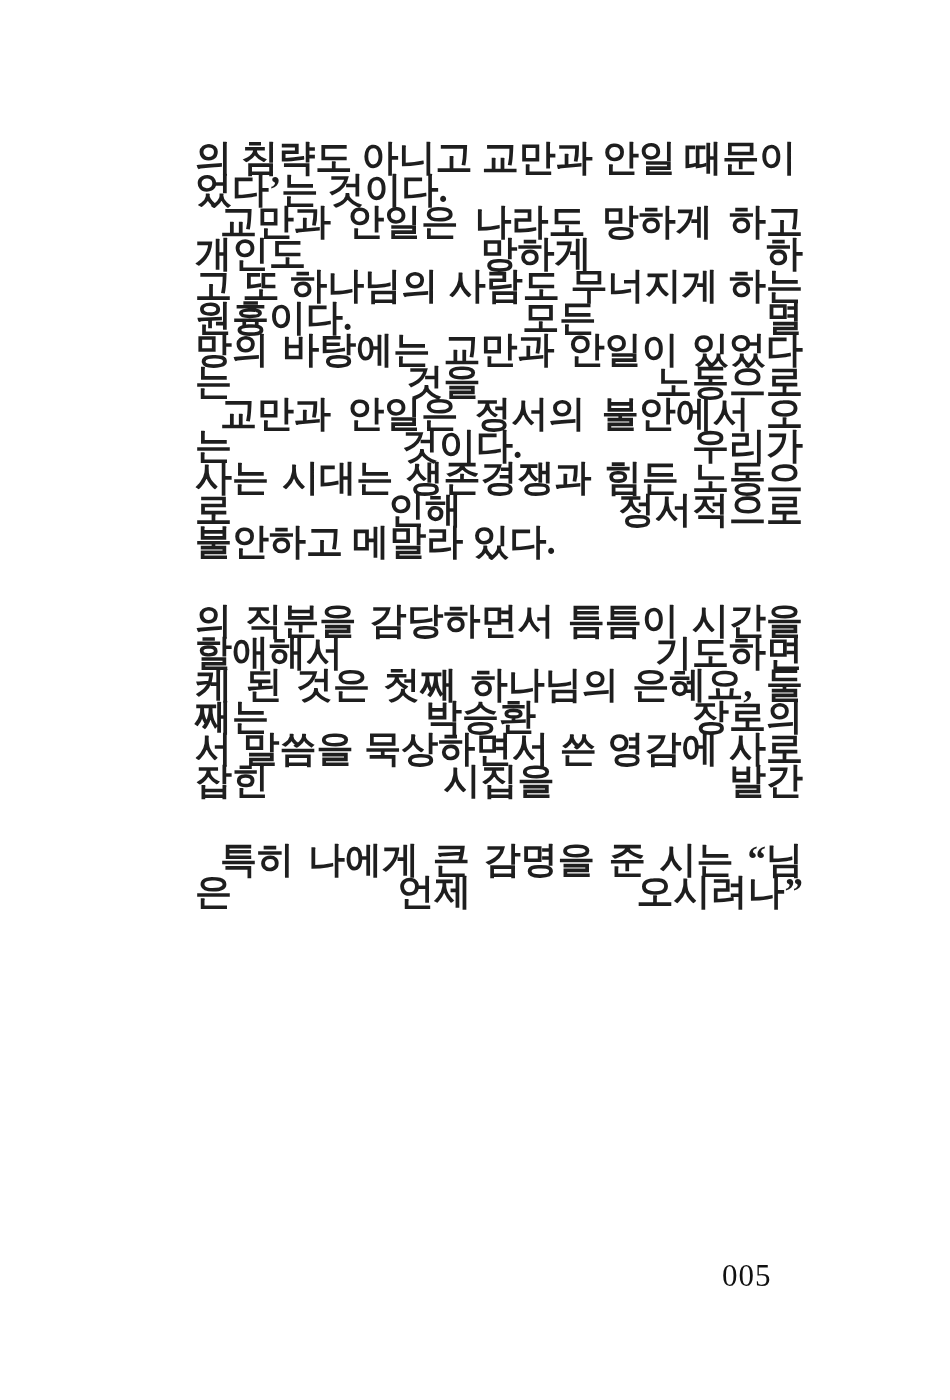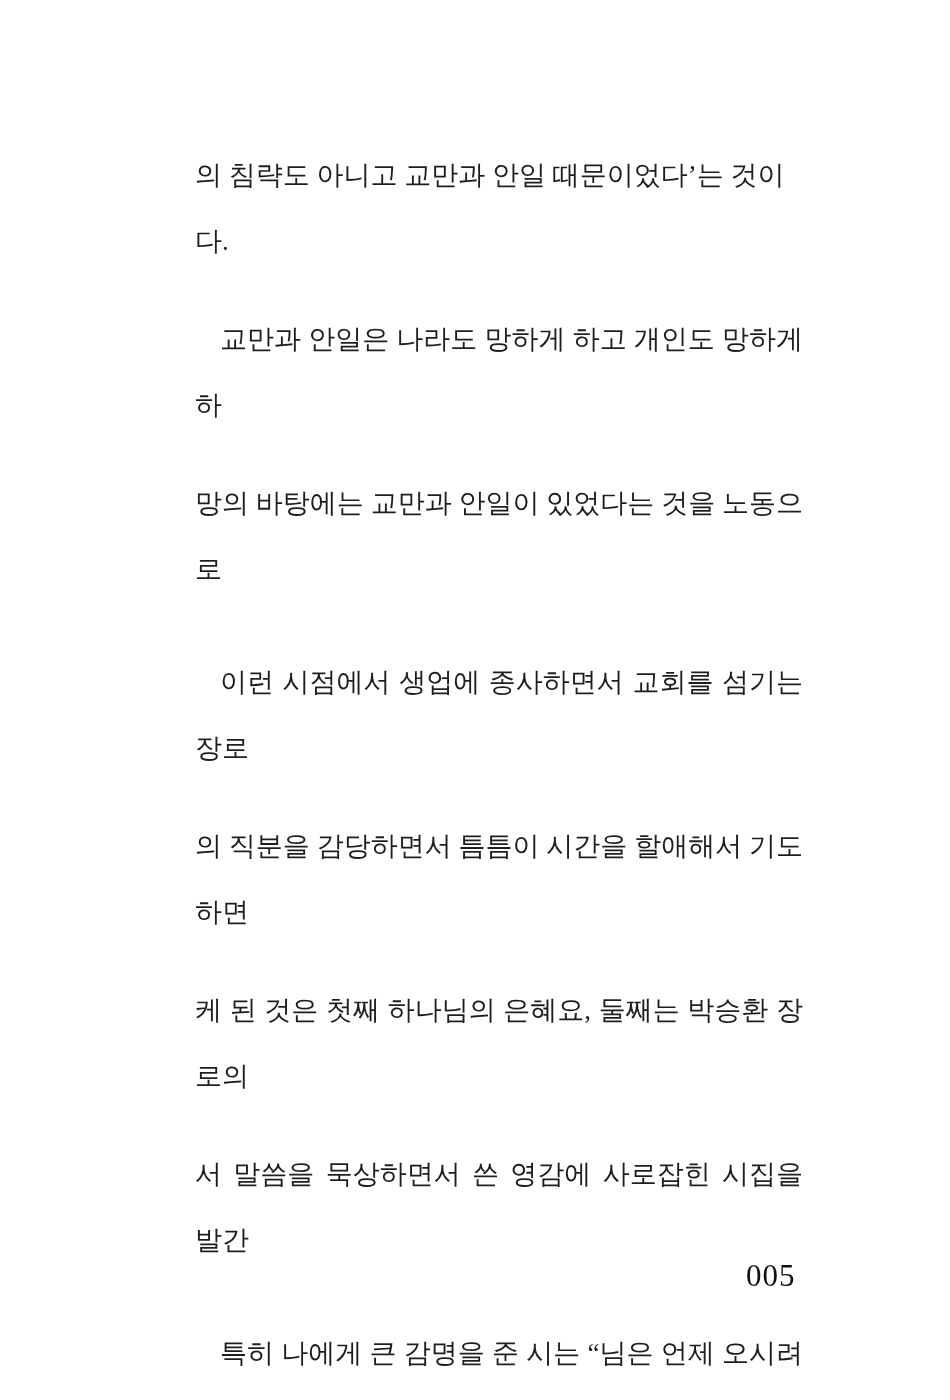--- a/index.html
+++ b/index.html
@@ -23,61 +23,65 @@
     color: #1e1e1e;
   }
   .paragraph {
     margin: 0;
     padding: 0;
   }
   .paragraph.gap {
     margin-top: 47px;
   }
   .line {
-    font-size: 27px;
-    line-height: 66px;
-    font-weight: 400;
+    font-size: 37px;
+    line-height: 32px;
+    font-weight: 700;
     letter-spacing: 0px;
     text-align: left;
     white-space: normal;
   }
   .line.justify {
     text-align: justify;
     text-align-last: justify;
-    margin-top: 32px;
   }
   .line.indent {
     text-indent: 25px;
   }
   .page-number {
     position: absolute;
-    left: 746px;
+    left: 722px;
     top: 1256px;
     width: 60px;
     font-size: 31px;
     line-height: 40px;
     color: #111111;
     letter-spacing: 1px;
     font-family: "Liberation Serif", "DejaVu Serif", serif;
   }
 </style>
 </head>
 <body>
 
 <div class="page">
   <div class="text-block">
       <div class="paragraph">
         <div class="line">의 침략도 아니고 교만과 안일 때문이었다’는 것이다.</div>
       </div>
       <div class="paragraph">
         <div class="line justify indent">교만과 안일은 나라도 망하게 하고 개인도 망하게 하</div>
+        <div class="line justify">고 또 하나님의 사람도 무너지게 하는 원흉이다. 모든 멸</div>
         <div class="line justify">망의 바탕에는 교만과 안일이 있었다는 것을 노동으로</div>
       </div>
+      <div class="paragraph">
+        <div class="line justify indent">교만과 안일은 정서의 불안에서 오는 것이다. 우리가</div>
+        <div class="line justify">사는 시대는 생존경쟁과 힘든 노동으로 인해 정서적으로</div>
+        <div class="line">불안하고 메말라 있다.</div>
+      </div>
       <div class="paragraph gap">
-        <div class="line justify indent">이런 시점에서 생업에 종사하면서 교회를 섬기는 장로</div>
         <div class="line justify">의 직분을 감당하면서 틈틈이 시간을 할애해서 기도하면</div>
         <div class="line justify">케 된 것은 첫째 하나님의 은혜요, 둘째는 박승환 장로의</div>
         <div class="line justify">서 말씀을 묵상하면서 쓴 영감에 사로잡힌 시집을 발간</div>
       </div>
       <div class="paragraph gap">
         <div class="line justify indent">특히 나에게 큰 감명을 준 시는 “님은 언제 오시려나”</div>
       </div>
     </div>
   <div class="page-number">005</div>
 </div>

